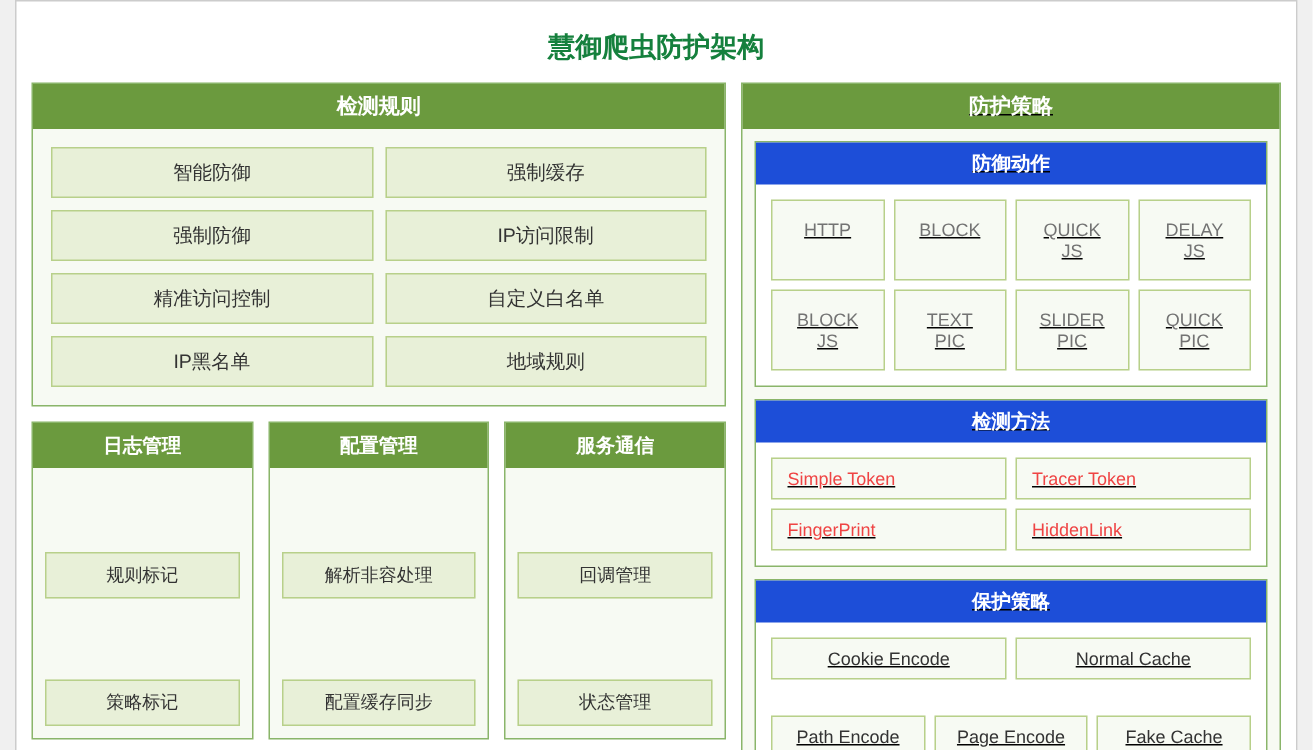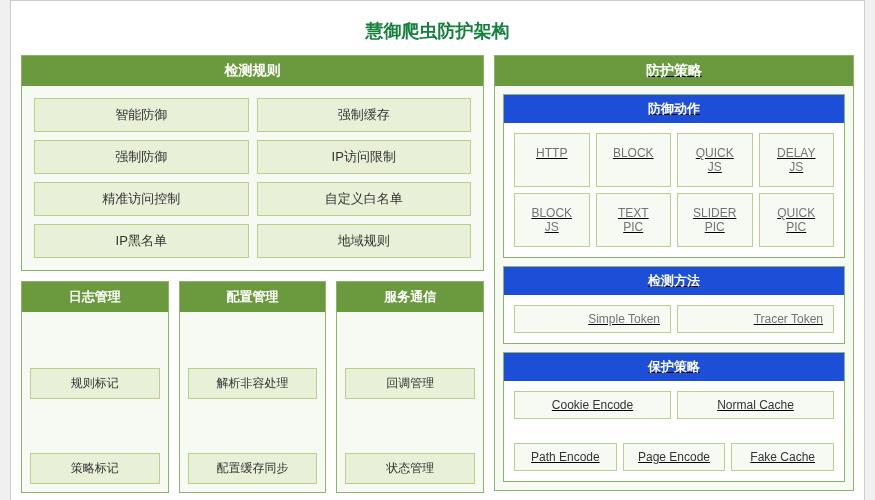--- a/index.html
+++ b/index.html
@@ -134,24 +134,24 @@
       gap: 6px;
     }
     .method-row {
       display: flex;
       gap: 6px;
     }
     .method-item {
       flex: 1;
       background: #f7faf3;
       border: 1px solid #b8d08a;
-      text-align: right;
+      text-align: left;
       padding: 6px 10px;
       font-size: 12px;
-      color: #737373;
+      color: #ef4444;
     }
     .method-item-wide {
       flex: 2;
     }
     
     .protect-body {
       padding: 10px;
       display: flex;
       flex-direction: column;
       gap: 24px;
@@ -256,20 +256,24 @@
           </div>
         </div>
 
         <div class="right-inner-box">
           <div class="subsection-header">检测方法</div>
           <div class="detect-methods-body">
             <div class="method-row">
               <div class="method-item method-item-wide">Simple Token</div>
               <div class="method-item method-item-wide">Tracer Token</div>
             </div>
+            <div class="method-row">
+              <div class="method-item method-item-wide">FingerPrint</div>
+              <div class="method-item method-item-wide">HiddenLink</div>
+            </div>
           </div>
         </div>
 
         <div class="right-inner-box">
           <div class="subsection-header">保护策略</div>
           <div class="protect-body">
             <div class="protect-row">
               <div class="protect-item">Cookie Encode</div>
               <div class="protect-item">Normal Cache</div>
             </div>

